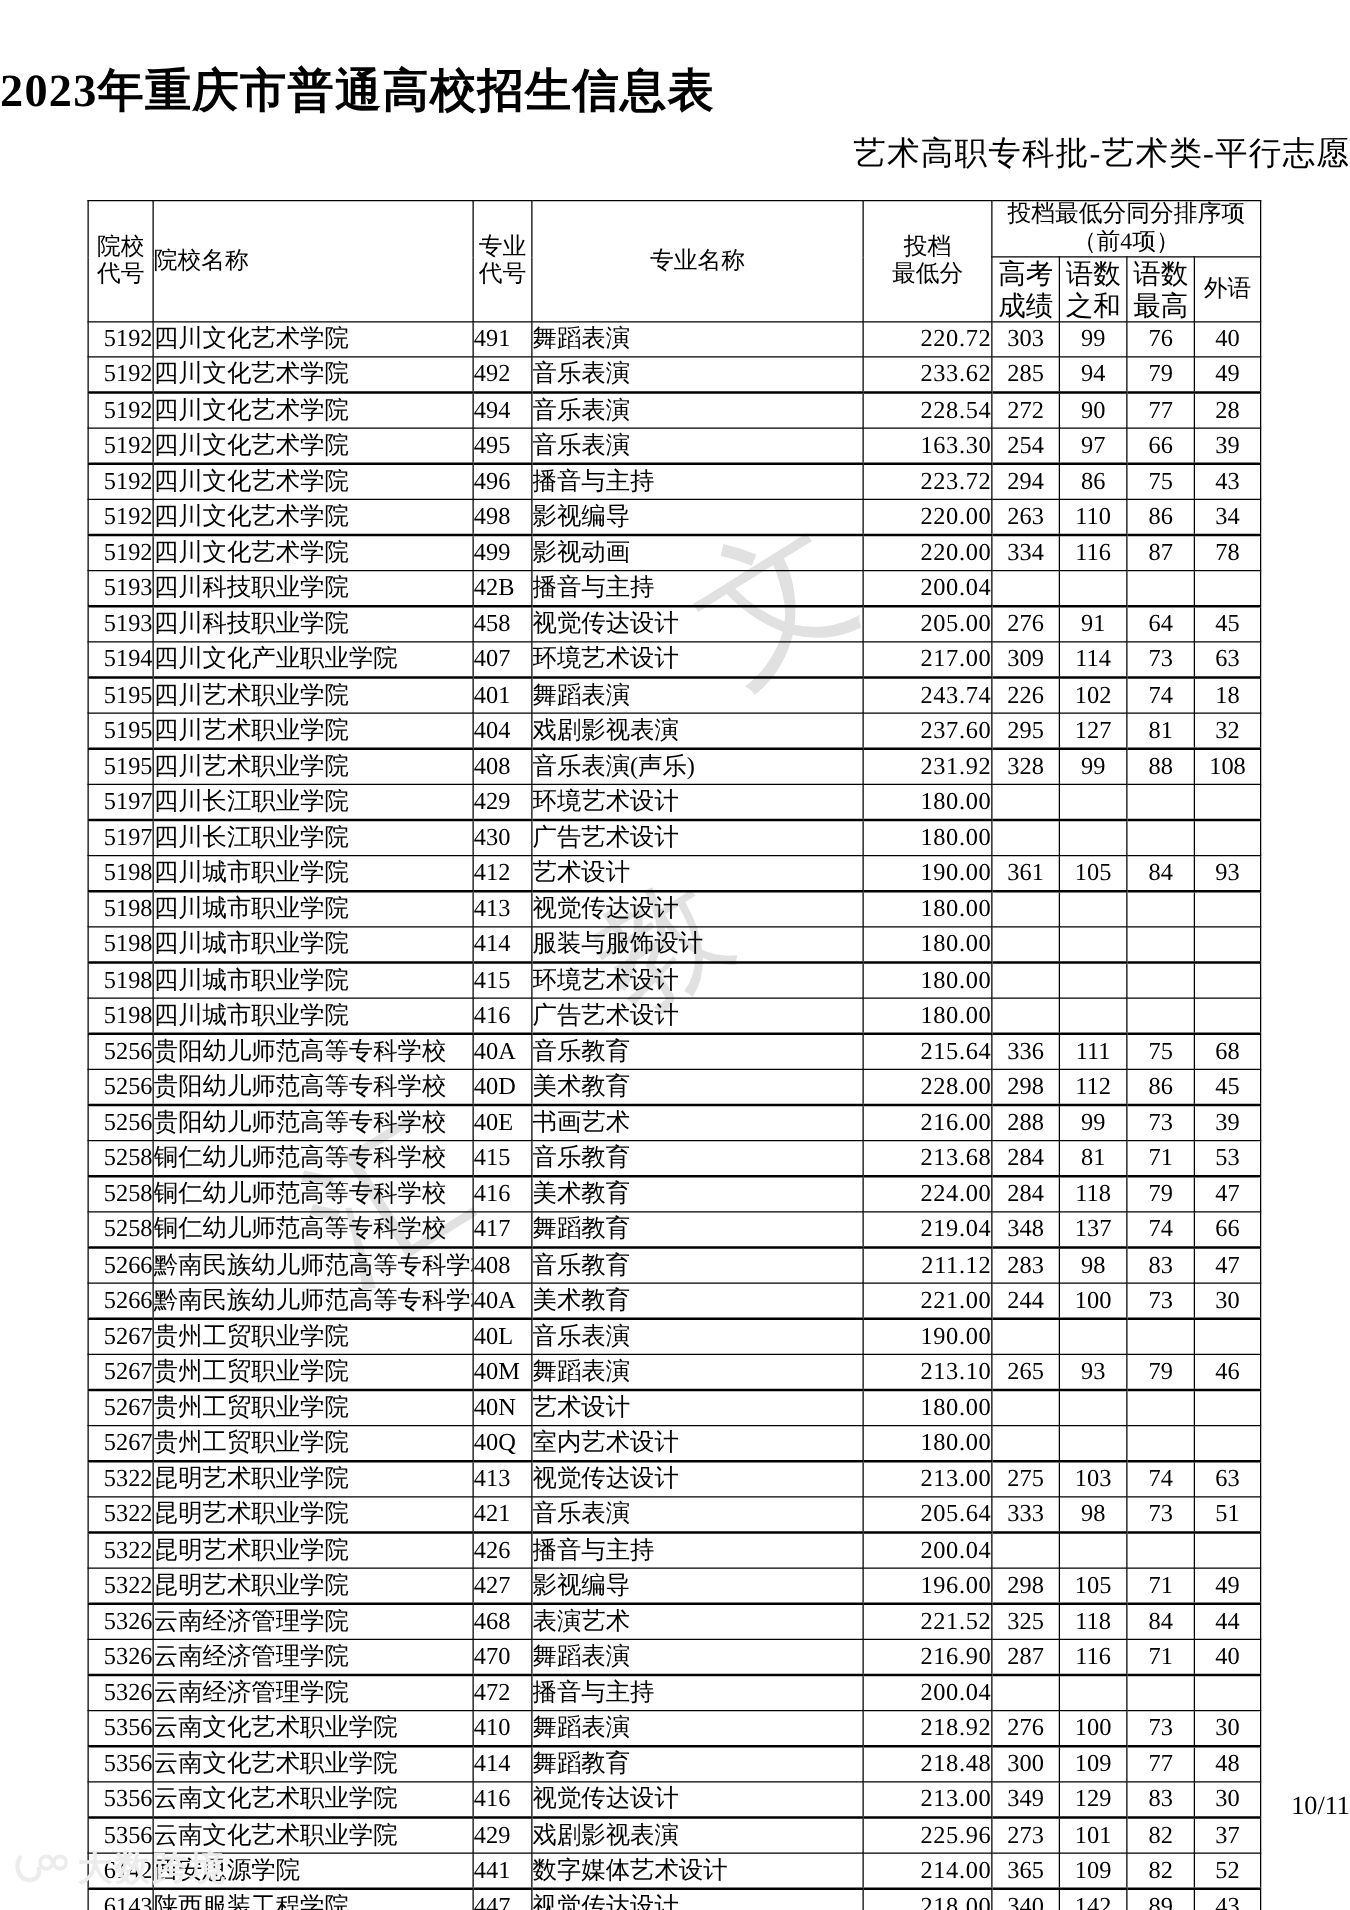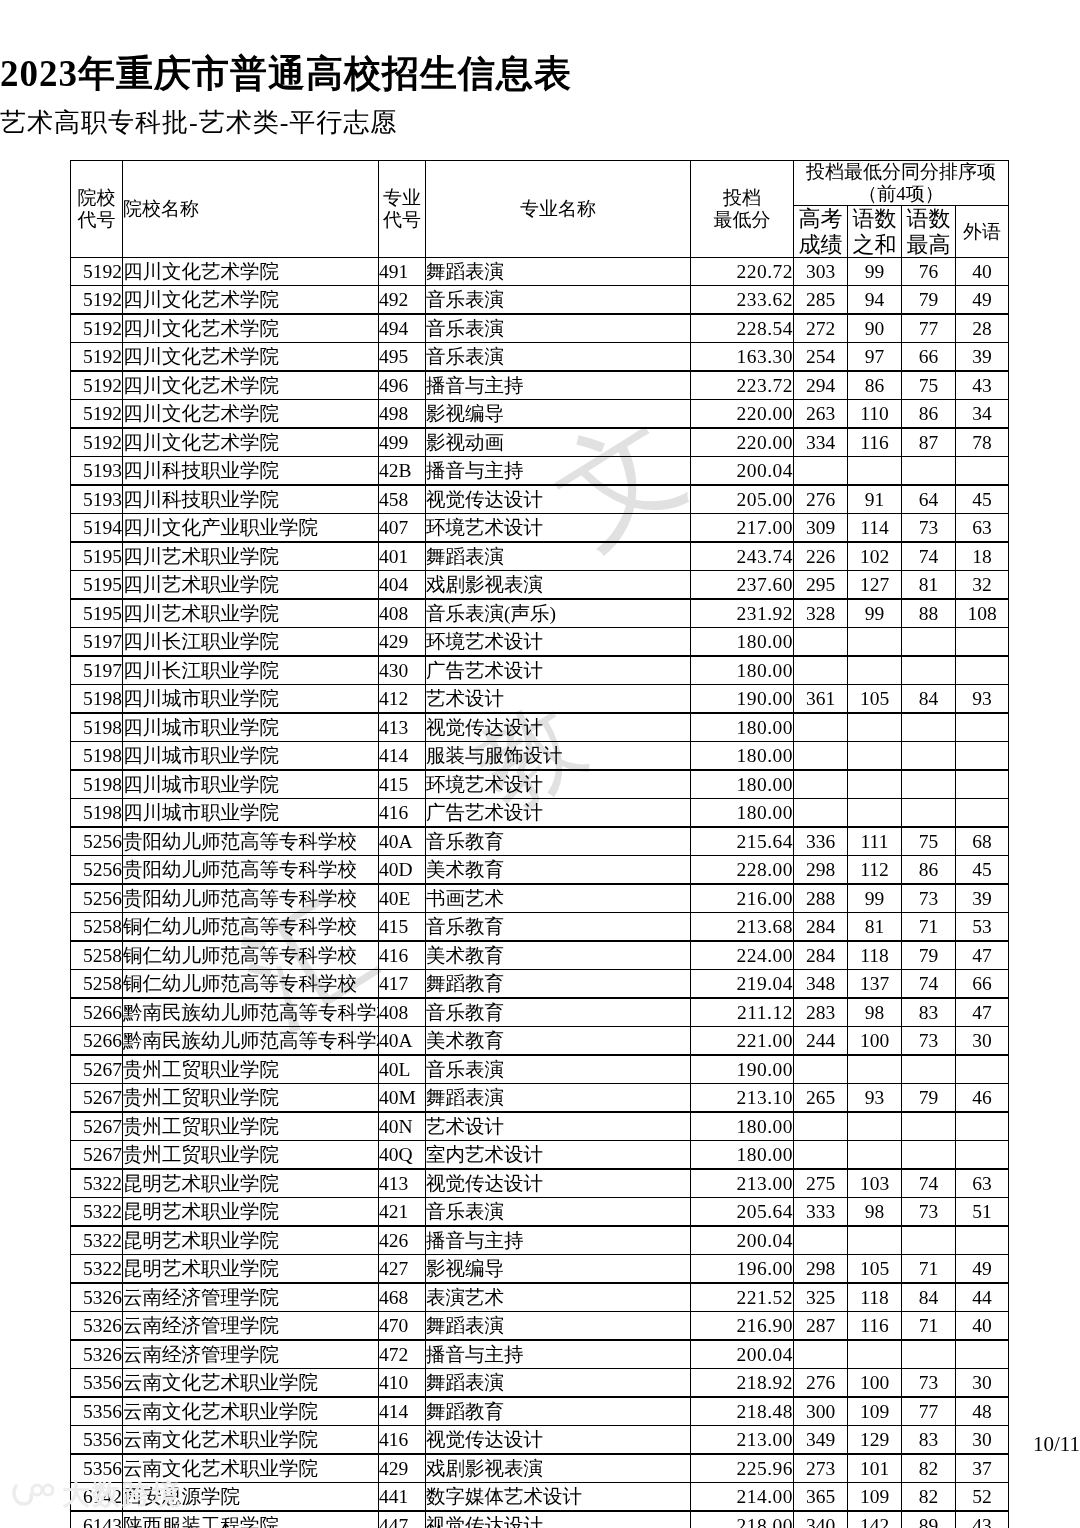--- a/index.html
+++ b/index.html
@@ -25,21 +25,21 @@
     font-size: 37px;
     font-weight: bold;
     letter-spacing: 1px;
     line-height: 1.2;
   }
   .doc-subtitle {
     position: absolute;
     top: 107px;
     left: 0;
     width: 1080px;
-    text-align: left;
+    text-align: right;
     font-size: 26px;
     font-weight: normal;
     letter-spacing: 1px;
     line-height: 1.2;
   }
 
   
   .table-wrap {
     position: absolute;
     left: 70px;

